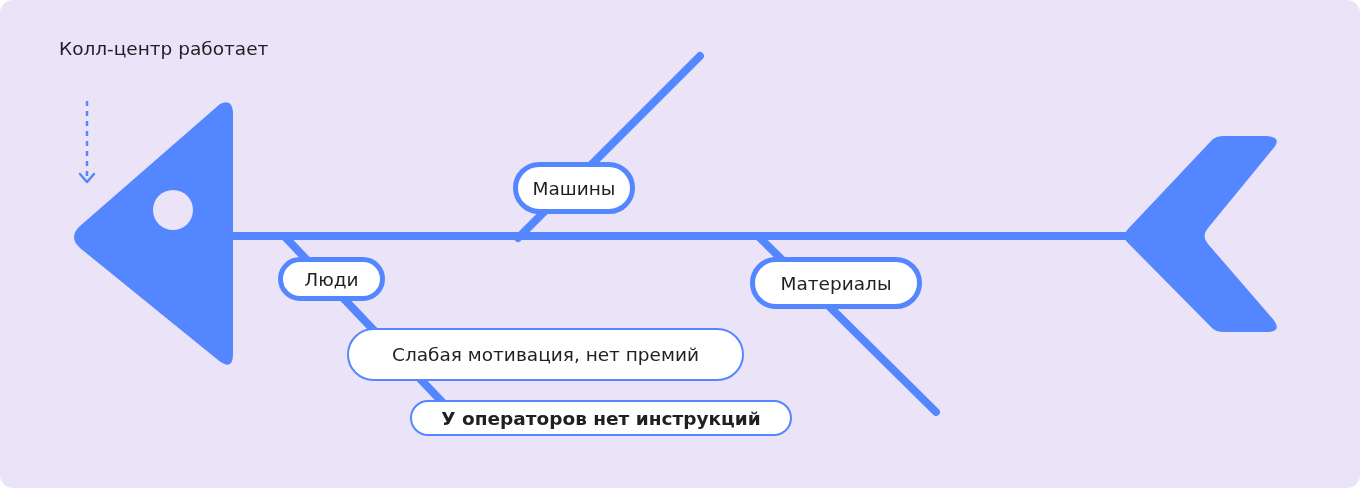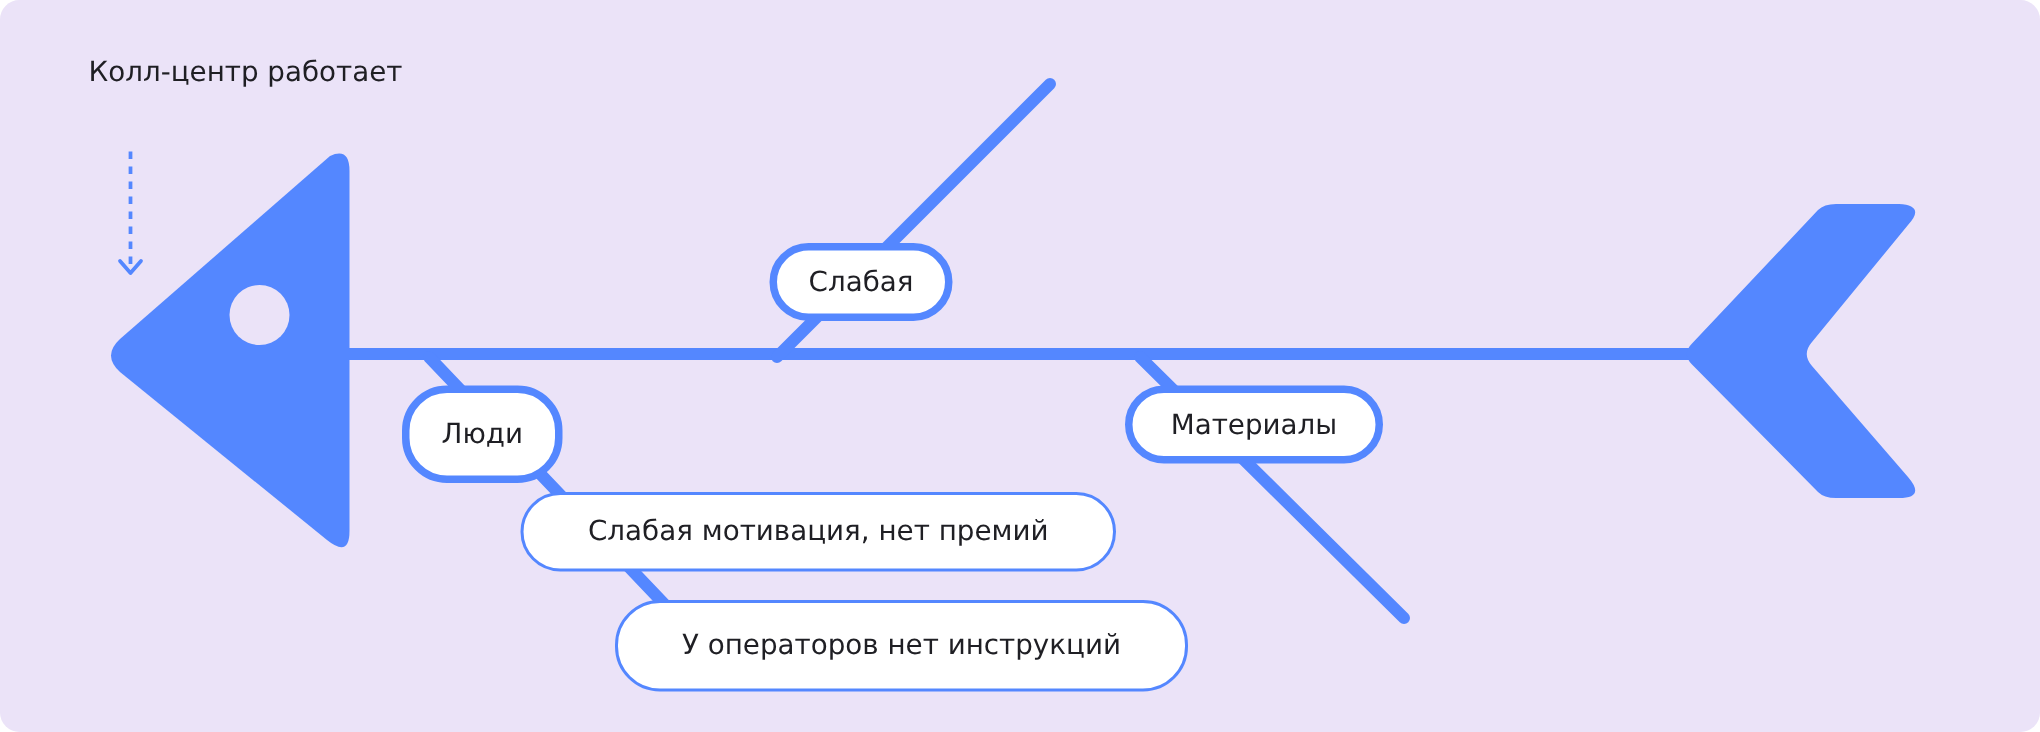--- a/index.html
+++ b/index.html
@@ -36,22 +36,22 @@
       <circle cx="173" cy="210" r="20" fill="#EBE3F8"></circle>
     </g>
 
     <path d="M 1128 229 L 1212 140 Q 1216 136 1224 136 L 1266 136 Q 1284 137 1272 150 L 1208 228 Q 1201 236 1208 244 L 1272 318 Q 1284 332 1266 332 L 1224 332 Q 1216 332 1212 328 L 1128 243 Q 1121 236 1128 229 Z" fill="#5487FF"></path>
   </svg>
 
   <div class="problem">
     <div>Колл-центр работает</div>
   </div>
 
-  <div class="pill main" style="left:513px; top:162px; width:122px; height:52px;">Слабая</div>
+  <div class="pill main" style="left:513px; top:162px; width:122px; height:52px;">Машины</div>
 
-  <div class="pill main" style="left:268px; top:257px; width:107px; height:65px;">Люди</div>
+  <div class="pill main" style="left:278px; top:257px; width:107px; height:44px;">Люди</div>
 
   <div class="pill sub" style="left:347px; top:328px; width:397px; height:53px;">Слабая мотивация, нет премий</div>
 
   <div class="pill main" style="left:750px; top:257px; width:172px; height:52px;">Материалы</div>
 
-  <div class="pill sub" style="left:410px; top:400px; width:382px; height:61px;">У операторов нет инструкций</div>
+  <div class="pill sub" style="left:410px; top:400px; width:382px; height:36px;font-weight:bold;">У операторов нет инструкций</div>
 </div>
 
 </body></html>

